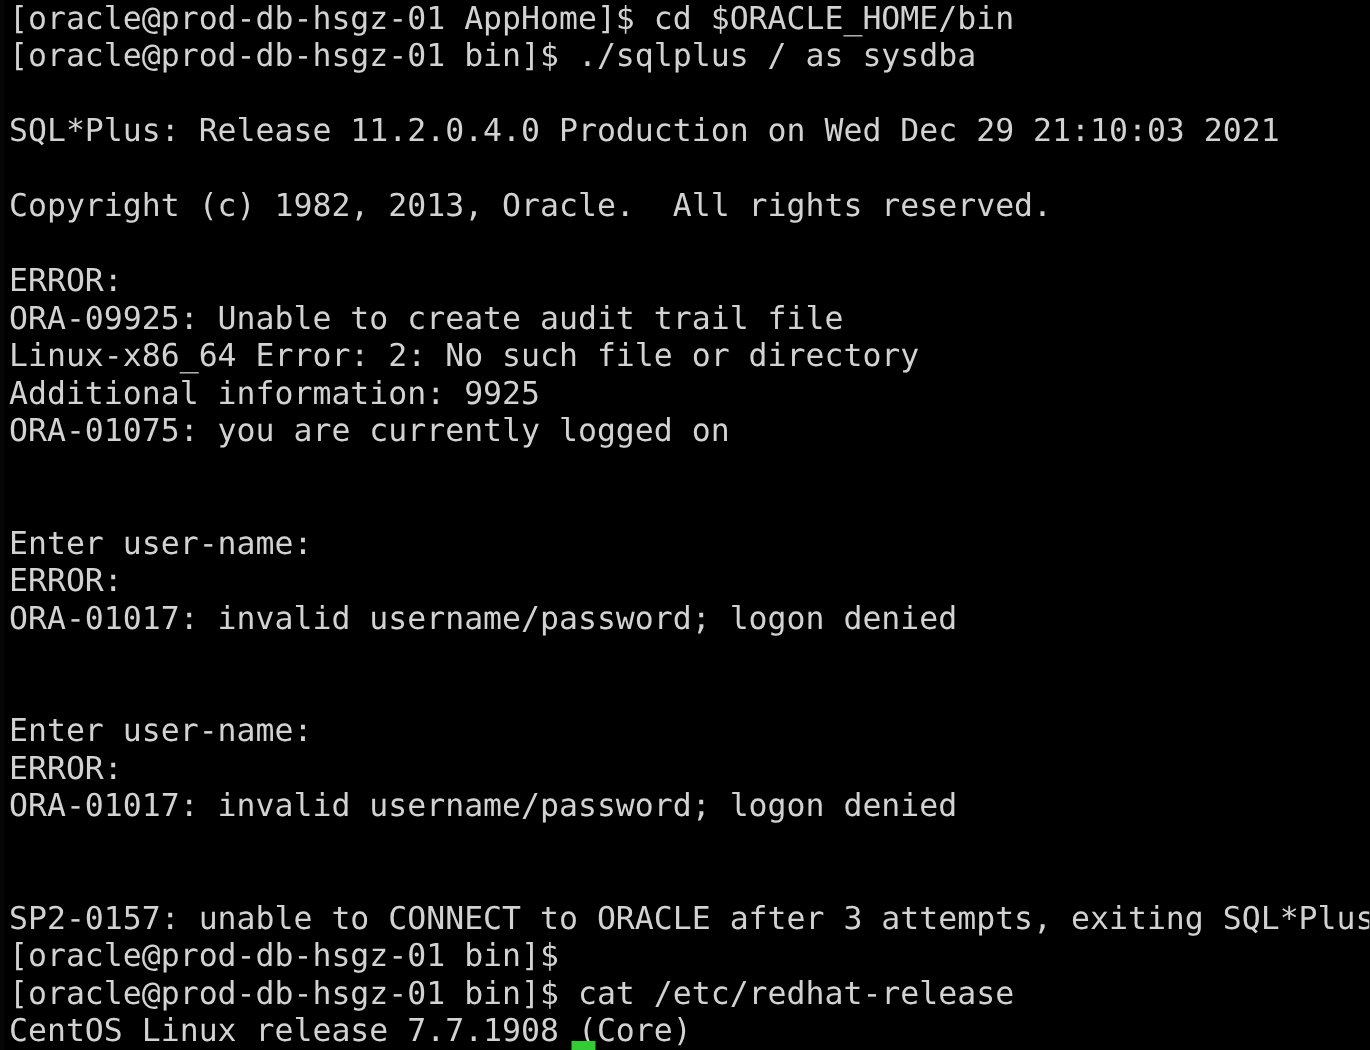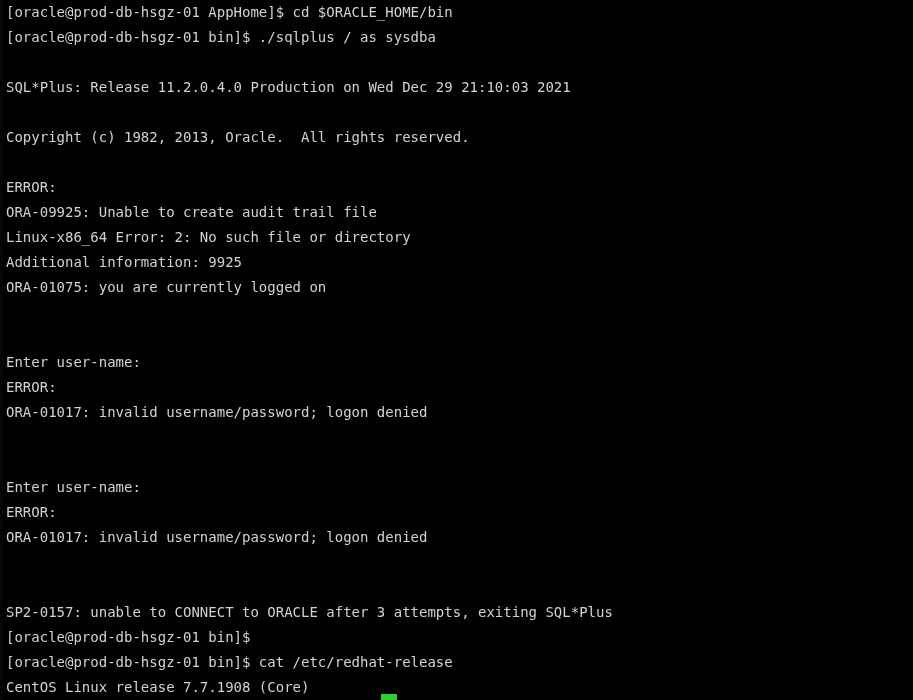--- a/index.html
+++ b/index.html
@@ -8,21 +8,21 @@
     padding: 0;
     background: #000000;
   }
   #terminal {
     position: relative;
     width: 913px;
     height: 700px;
     background: #000000;
     overflow: hidden;
     font-family: "DejaVu Sans Mono", "Liberation Mono", monospace;
-    font-size: 14px;
+    font-size: 21px;
     line-height: 25px;
     letter-spacing: 0px;
     -webkit-font-smoothing: antialiased;
   }
   
   #left-gutter {
     position: absolute;
     left: 0;
     top: 0;
     width: 3px;

